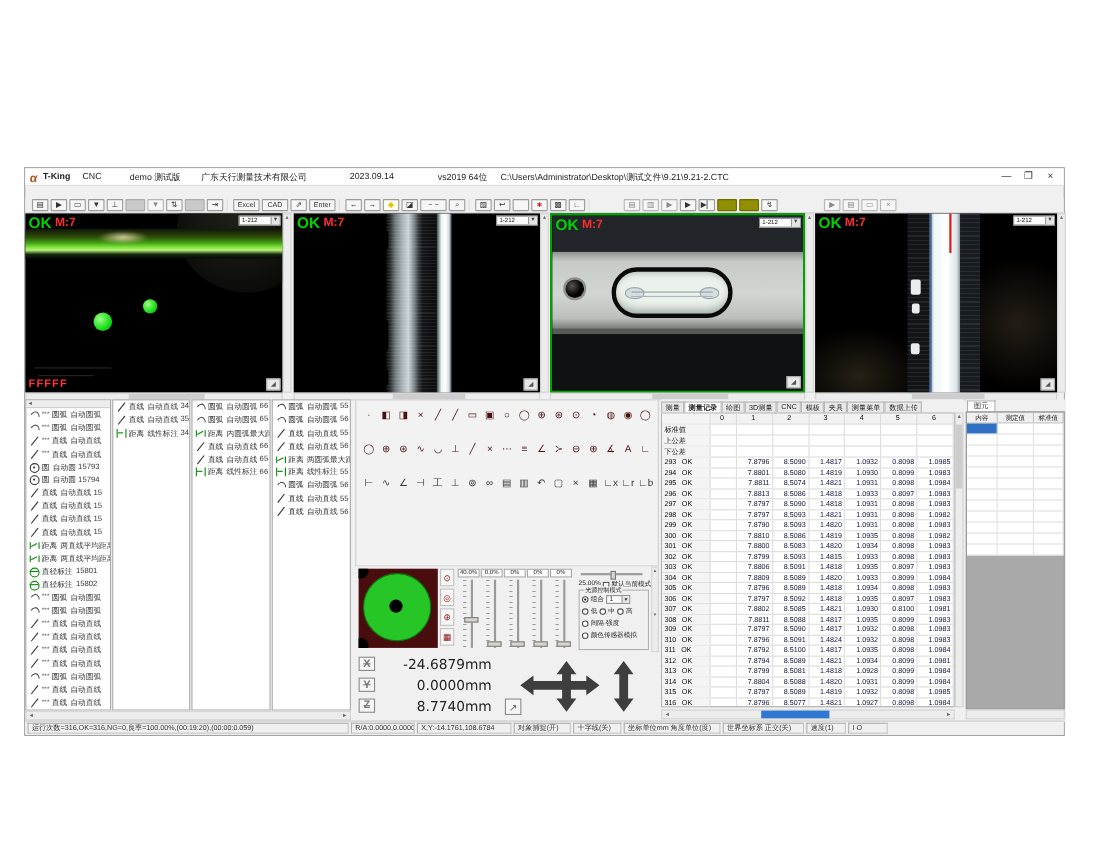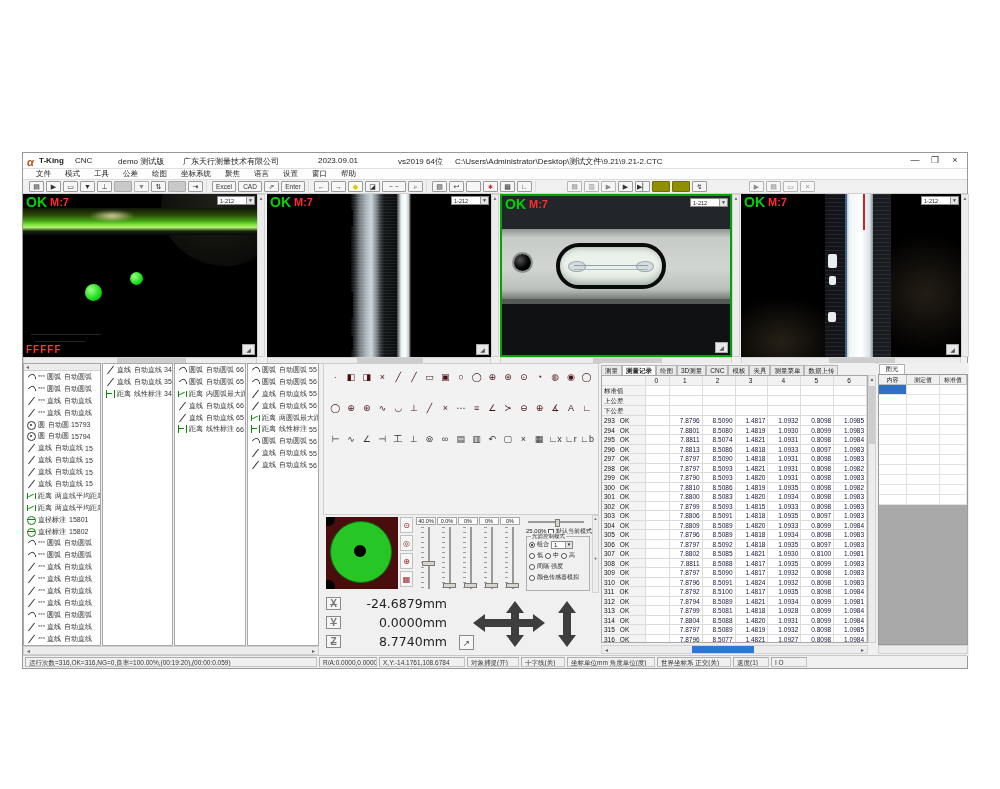--- a/index.html
+++ b/index.html
@@ -189,41 +189,28 @@
 <body>
 
 <div class="win">
 
   <div class="titlebar">
     <span class="t-logo">α</span>
     <span class="t-app">T-King</span>
     <span class="t-cnc">CNC</span>
     <span class="t-demo">demo 测试版</span>
     <span class="t-comp">广东天行测量技术有限公司</span>
-    <span class="t-date">2023.09.01</span>
+    <span class="t-date">2023.09.14</span>
     <span class="t-build">vs2019 64位</span>
     <span class="t-path">C:\Users\Administrator\Desktop\测试文件\9.21\9.21-2.CTC</span>
     <div class="winctl wc-min">—</div>
     <div class="winctl wc-max">❐</div>
     <div class="winctl wc-close">×</div>
   </div>
 
-  <div class="menubar" id="menubar">
-      <div class="menu-item">文件</div>
-      <div class="menu-item">模式</div>
-      <div class="menu-item">工具</div>
-      <div class="menu-item">公差</div>
-      <div class="menu-item">绘图</div>
-      <div class="menu-item">坐标系统</div>
-      <div class="menu-item">聚焦</div>
-      <div class="menu-item">语言</div>
-      <div class="menu-item">设置</div>
-      <div class="menu-item">窗口</div>
-      <div class="menu-item">帮助</div>
-    </div>
 
   <div class="toolbar" id="toolbar">
       <div class="tb-group">
         <div class="tb-btn"><span>▤</span></div>
         <div class="tb-btn"><span>▶</span></div>
         <div class="tb-btn"><span>▭</span></div>
         <div class="tb-btn"><span>▼</span></div>
         <div class="tb-btn"><span>⊥</span></div>
         <div class="tb-btn dim"><span></span></div>
         <div class="tb-btn dim2"><span>▼</span></div>

